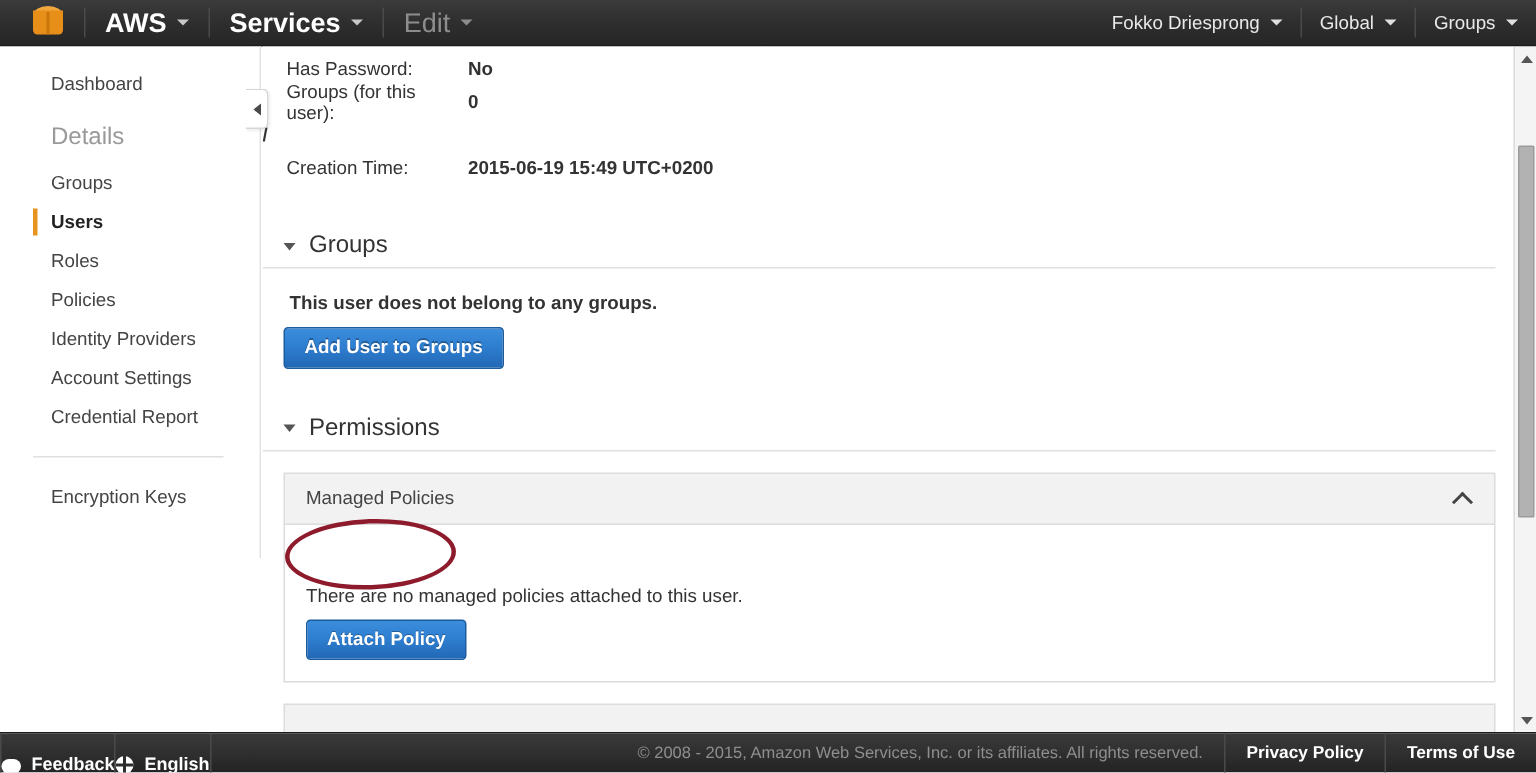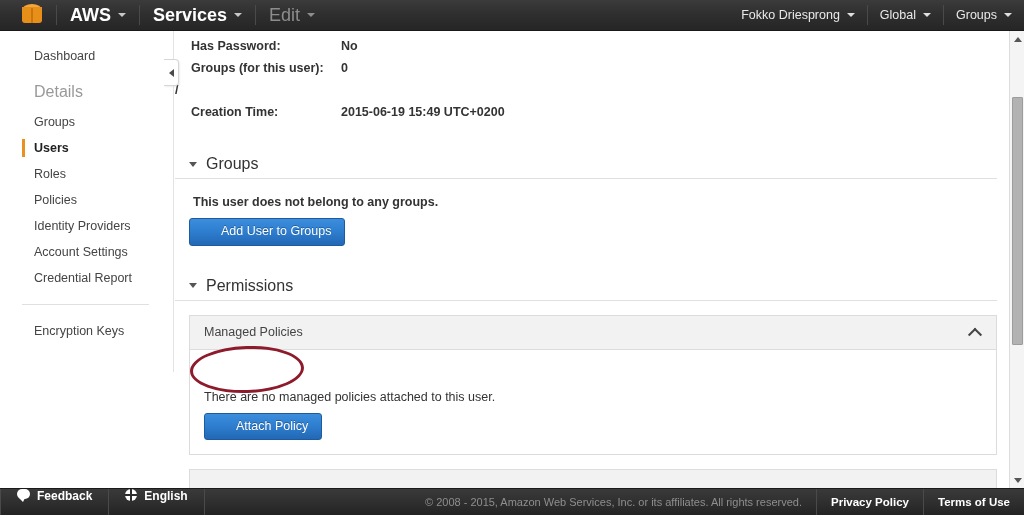--- a/index.html
+++ b/index.html
@@ -88,41 +88,41 @@
   }
 
   
   .content {
     position: absolute; left: 175px; top: 31px; width: 834px; height: 457px;
     background: #ffffff; overflow: hidden;
   }
   .content-inner { position: absolute; left: 0; top: -10px; width: 834px; }
 
   .detail-row { display: flex; height: 22px; align-items: center; font-size: 12.5px; }
-  .detail-label { width: 166px; font-weight: bold; color: #333333; padding-left: 16px; }
+  .detail-label { width: 137px; font-weight: normal; color: #333333; padding-left: 16px; }
   .detail-value { color: #333333; font-weight: bold; }
 
   .sec-head {
     display: flex; align-items: center; gap: 9px;
     padding-left: 14px; padding-bottom: 5px;
     border-bottom: 1px solid #e0e0e0; margin-right: 12px;
   }
   .tri-d {
     width: 0; height: 0; border-left: 4.5px solid transparent;
     border-right: 4.5px solid transparent; border-top: 5px solid #555555;
   }
   .sec-title { font-size: 16px; color: #333333; font-weight: normal; }
 
   .sec-note { font-size: 12.5px; font-weight: bold; color: #333333; padding-left: 18px; }
 
   .btn-blue {
     display: inline-block; border: 1px solid #1c5c9e;
     background: linear-gradient(to bottom, #3d8ddd 0%, #2f7fd1 45%, #2268b5 100%);
-    color: #ffffff; font-size: 12.5px; font-weight: normal;
-    padding: 6px 13px 7px 31px; border-radius: 3px; cursor: pointer;
+    color: #ffffff; font-size: 12.5px; font-weight: bold;
+    padding: 6px 13px 7px 13px; border-radius: 3px; cursor: pointer;
     text-shadow: 0 -1px 0 rgba(0,0,0,0.3); line-height: 1;
   }
 
   .panel { border: 1px solid #dcdcdc; margin-right: 12px; margin-left: 14px; background: #ffffff; }
   .panel-head {
     height: 34px; background: #f2f2f2; border-bottom: 1px solid #dcdcdc;
     display: flex; align-items: center; padding: 0 14px;
     font-size: 12.5px; color: #444444; cursor: pointer;
   }
   .panel-head.collapsed { border-bottom: none; align-items: flex-end; }
@@ -161,22 +161,22 @@
     background: #b2b2b2; border: 1px solid #9c9c9c; border-radius: 1px; cursor: pointer;
   }
 
   
   .footer {
     position: absolute; left: 0; bottom: 0; width: 1024px; height: 27px;
     background: linear-gradient(to bottom, #3a3a3a 0%, #2d2d2d 60%, #232323 100%);
     border-top: 1px solid #1a1a1a; display: flex; align-items: center;
   }
   .f-item {
-    display: flex; align-items: flex-start; gap: 7px; height: 27px;
-    padding: 0 16px; color: #ffffff; font-size: 12px; font-weight: bold; cursor: pointer;
+    display: flex; align-items: flex-end; gap: 7px; height: 27px;
+    padding: 0 0; color: #ffffff; font-size: 12px; font-weight: bold; cursor: pointer;
   }
   .f-div { width: 1px; height: 27px; background: #4a4a4a; flex: none; }
   .f-spacer { flex: 1 1 auto; }
   .f-copy { color: #8e8e8e; font-size: 11px; padding: 0 14px; white-space: nowrap; }
   .f-link { color: #ffffff; font-size: 11.5px; font-weight: bold; padding: 0 14px; cursor: pointer; white-space: nowrap; }
   .ic-bubble {
     width: 13px; height: 10px; background: #ffffff; border-radius: 5px; position: relative; flex: none;
   }
   .ic-bubble::after {
     content: ""; position: absolute; left: 2px; bottom: -3px;

